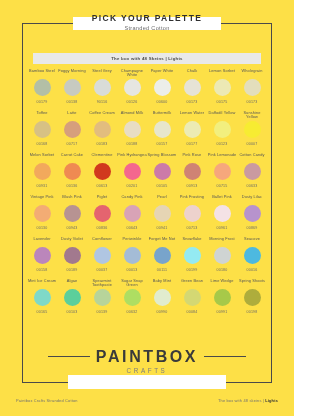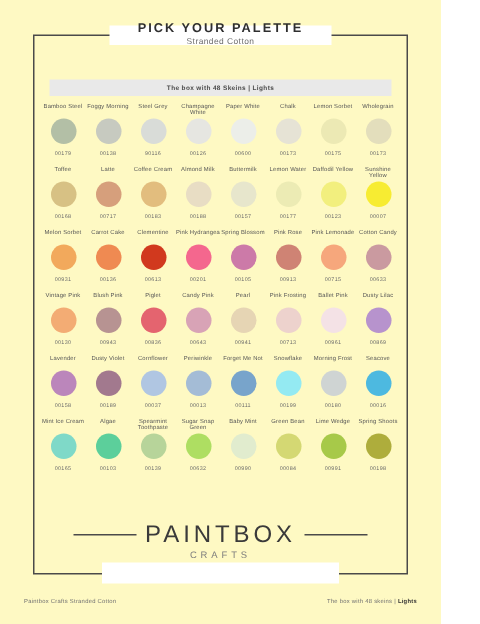--- a/index.html
+++ b/index.html
@@ -12,21 +12,21 @@
     height: 416px;
     font-family: "Liberation Sans", sans-serif;
     color: #3a3a3a;
     overflow: hidden;
     position: relative;
   }
 
   .page {
     position: absolute;
     inset: 0;
-    background: #fef9c3;
+    background: #fde047;
   }
 
   
   .frame {
     position: absolute;
     left: 22px;
     top: 23px;
     right: 22px;
     bottom: 33px;
     border: 1px solid #4a4a4a;
@@ -156,21 +156,21 @@
   }
   .logo-rule {
     height: 1px;
     width: 42px;
     background: #4a4a4a;
   }
   .logo-word {
     font-size: 16px;
     letter-spacing: 2.6px;
     color: #3a3a3a;
-    font-weight: normal;
+    font-weight: bold;
     line-height: 17px;
   }
   .logo-sub {
     font-size: 6.3px;
     letter-spacing: 2.6px;
     color: #7d7d7d;
     line-height: 9px;
     margin-top: 1px;
   }
 

